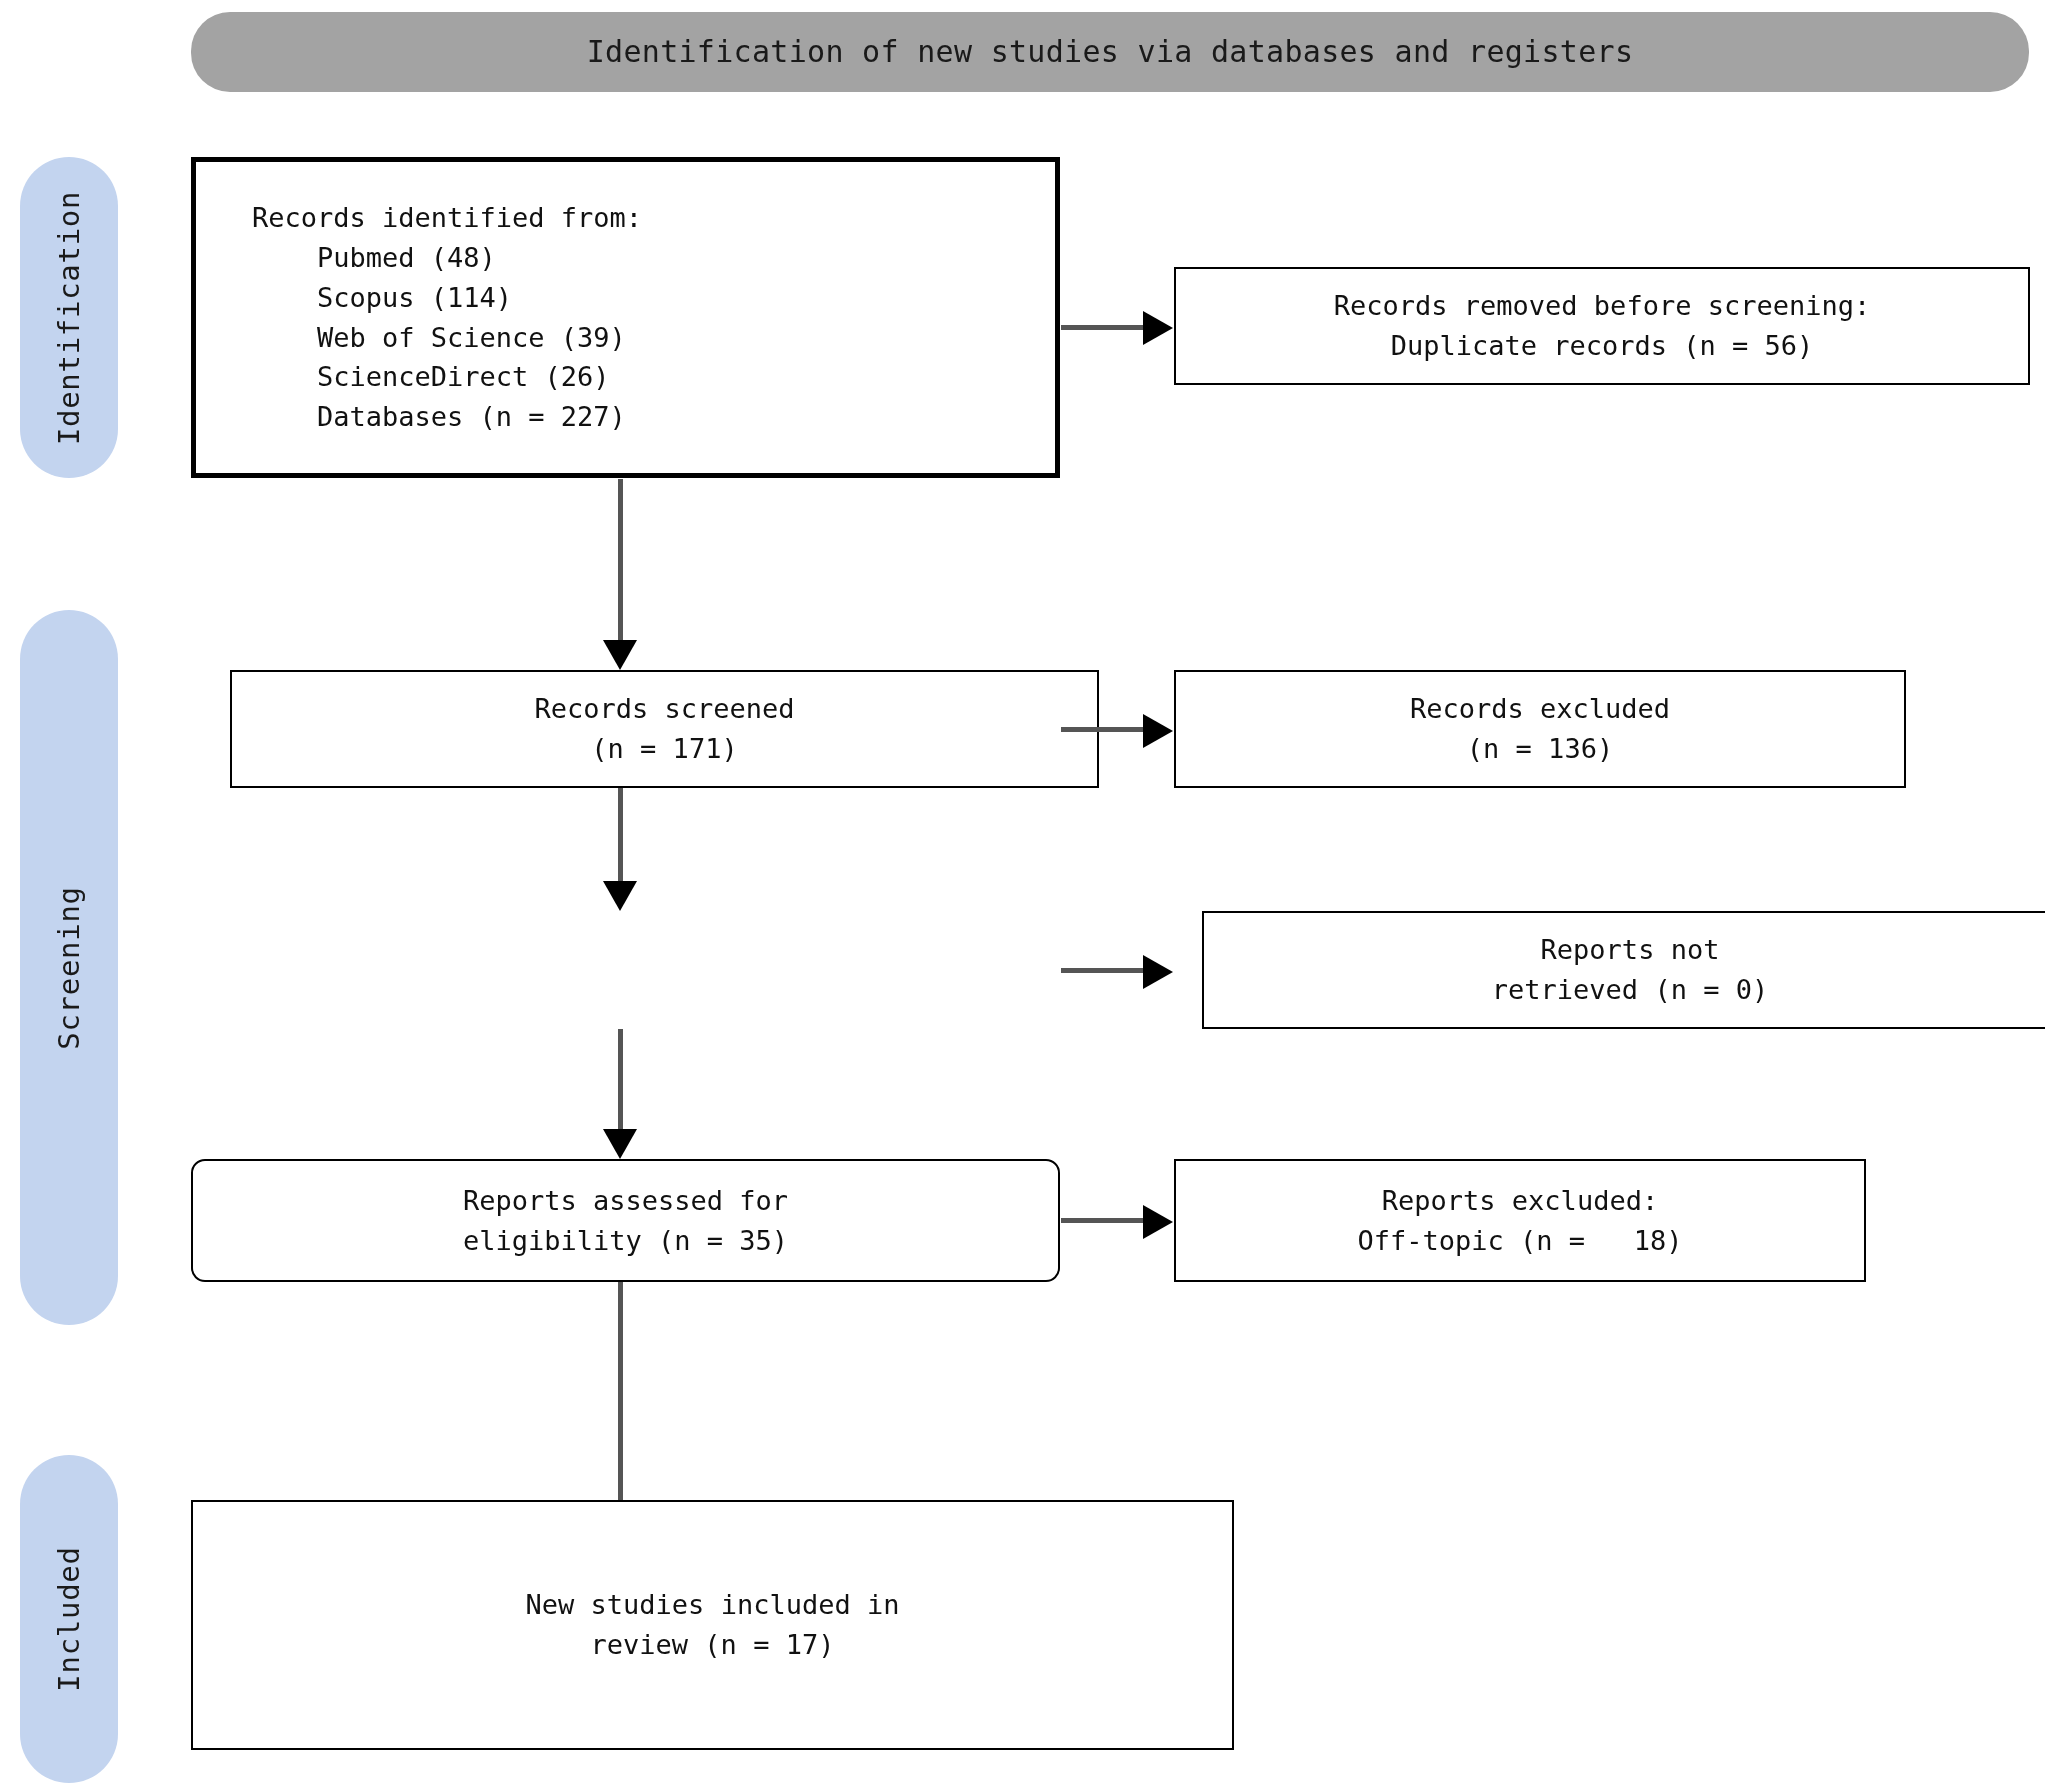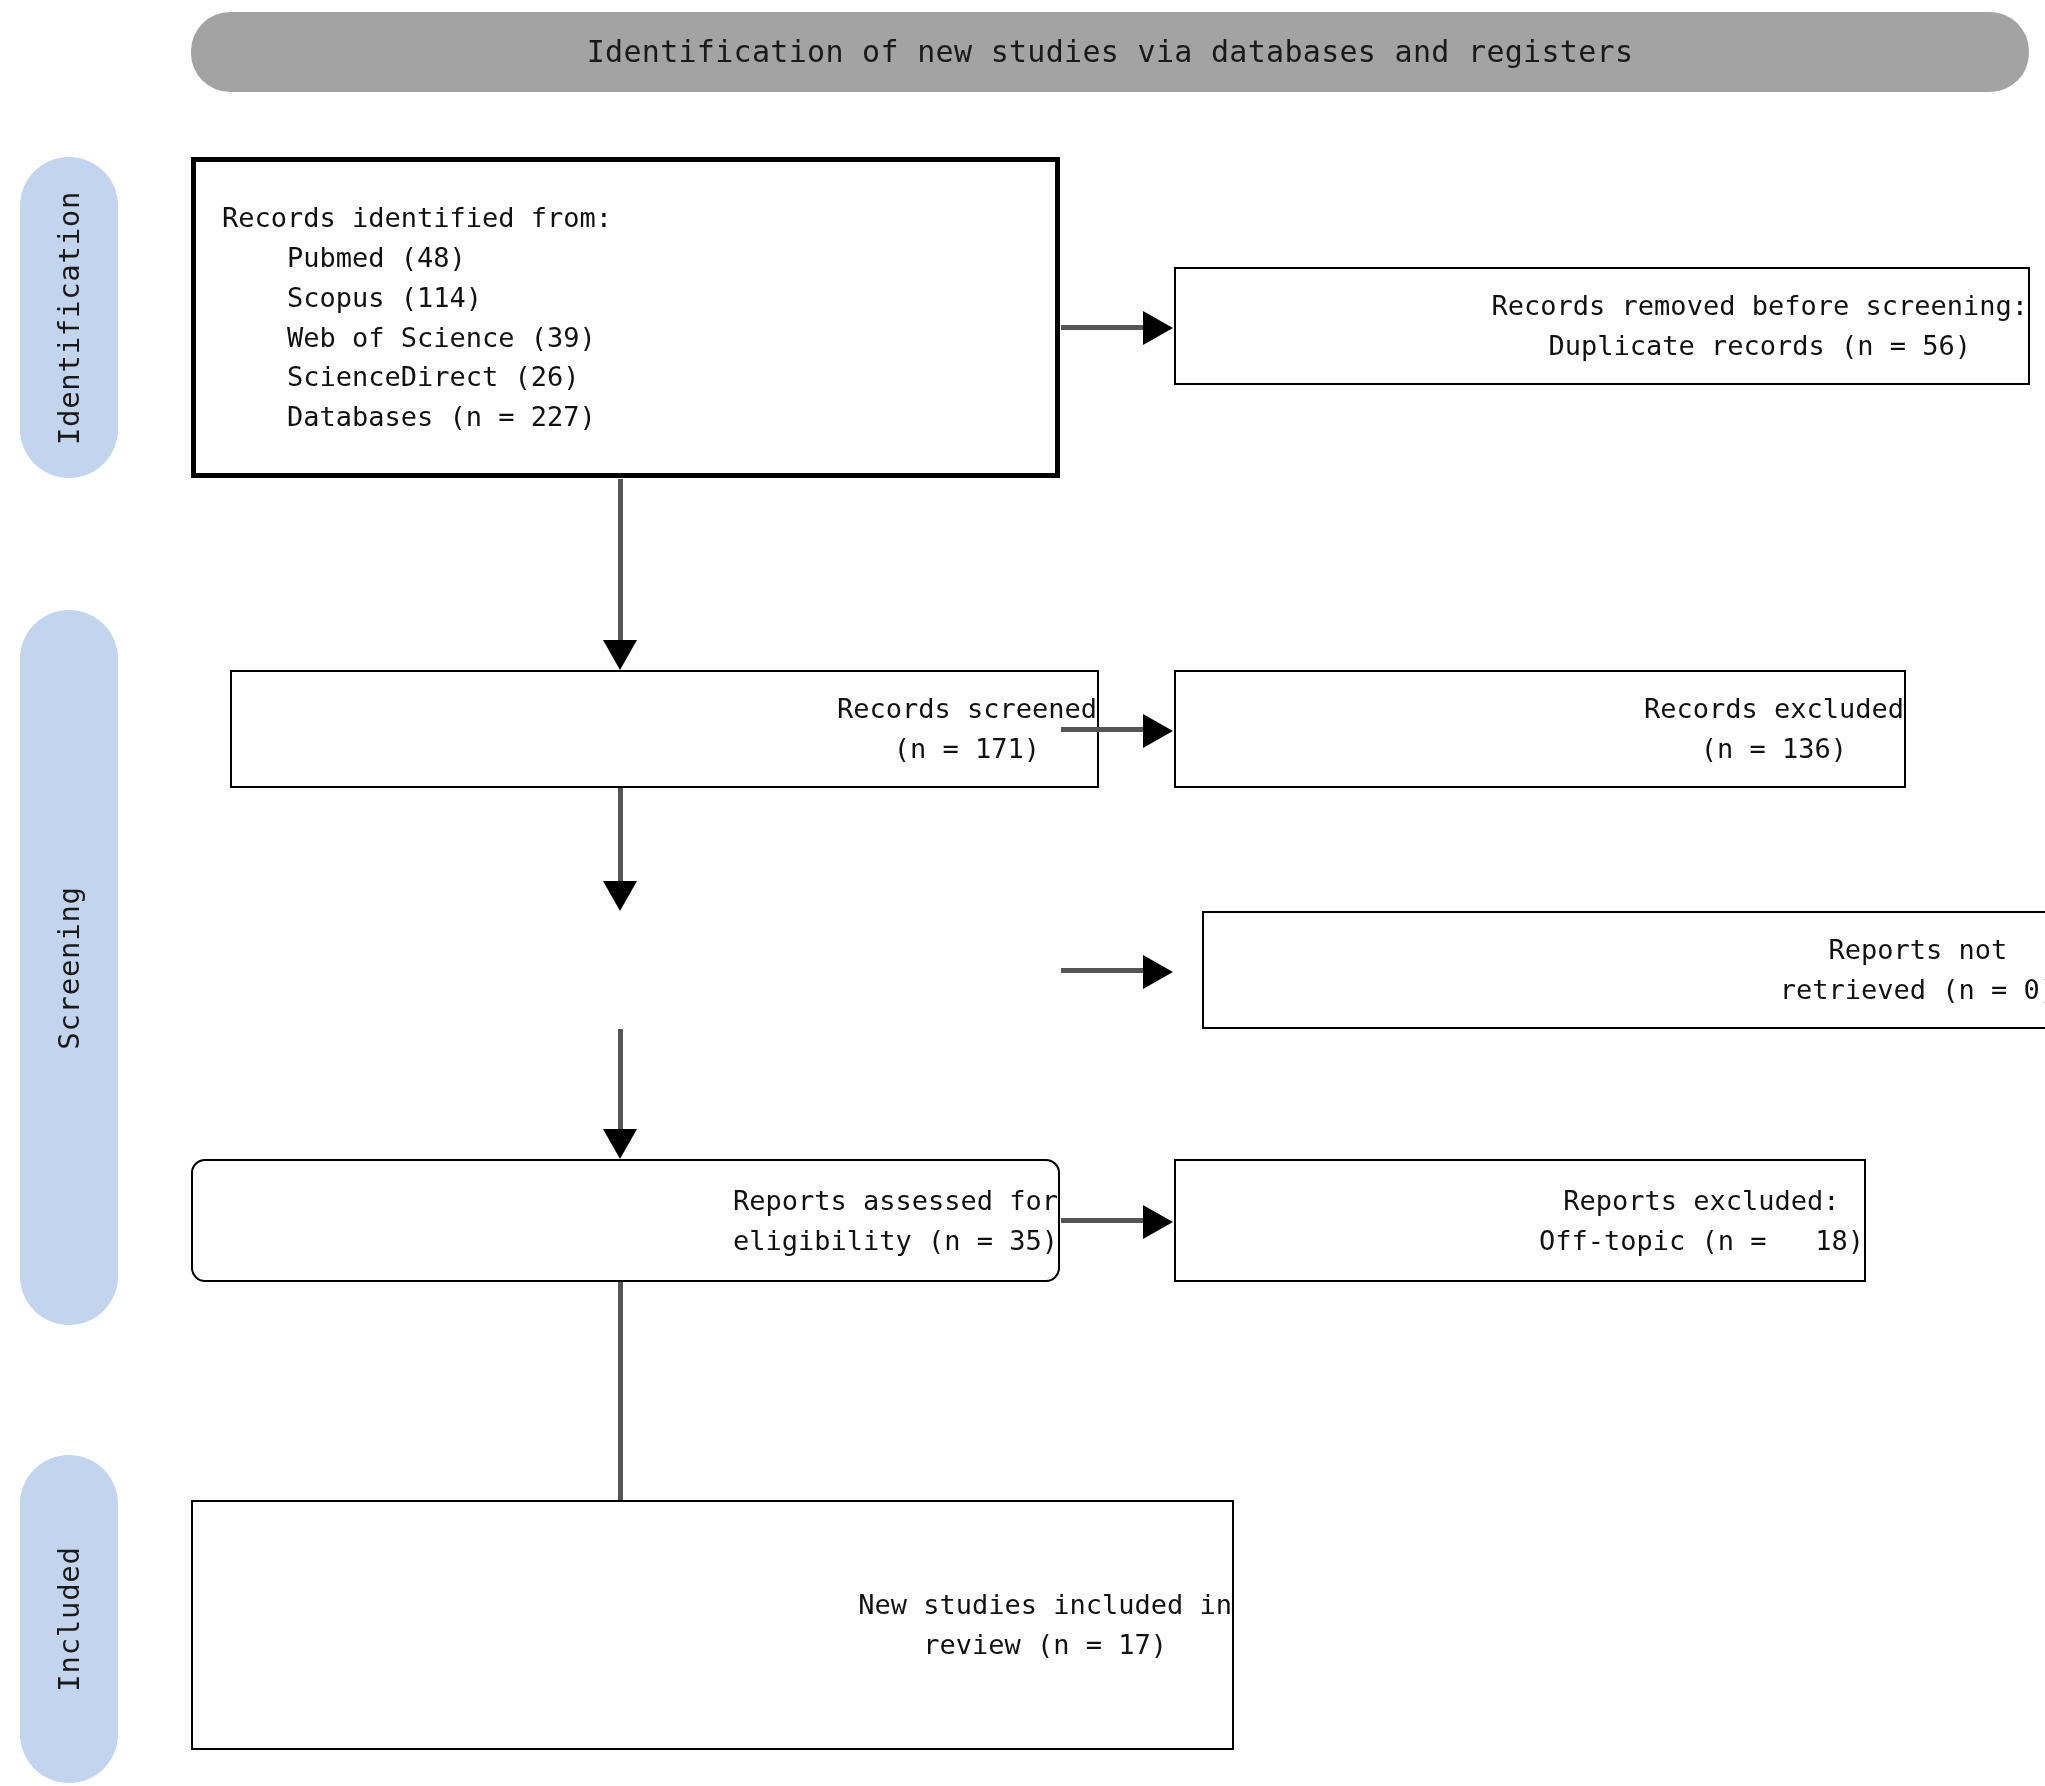--- a/index.html
+++ b/index.html
@@ -65,30 +65,30 @@
   
   .box {
     position: absolute;
     background: #ffffff;
     border: 2px solid #000000;
     box-sizing: border-box;
     display: flex;
     align-items: center;
   }
   .box.thick { border-width: 5.9px; }
-  .box.center-content { justify-content: flex-end; }
+  .box.center-content { justify-content: center; }
 
   .box-text {
     font-size: 27px;
     line-height: 1.47;
     color: #111111;
     white-space: pre;
   }
   .box-text.centered { text-align: center; }
-  .box-text.left     { text-align: left; padding-left: 26px; }
+  .box-text.left     { text-align: left; padding-left: 56px; }
 
   
   #box-identified  { left: 191px; top: 157px;  width: 869px; height: 321px; }
   #box-screened    { left: 191px; top: 670px; width: 869px; height: 118px; margin-left: 39px; }
   #box-sought      { left: 191px; top: 911px; width: 869px; height: 118px; }
   #box-assessed    { left: 191px; top: 1159px; width: 869px; height: 123px; border-radius: 14px; }
   #box-included    { left: 191px; top: 1500px; width: 1043px; height: 250px; }
 
   
   #box-removed     { left: 1174px; top: 267px;  width: 856px; height: 118px; }

